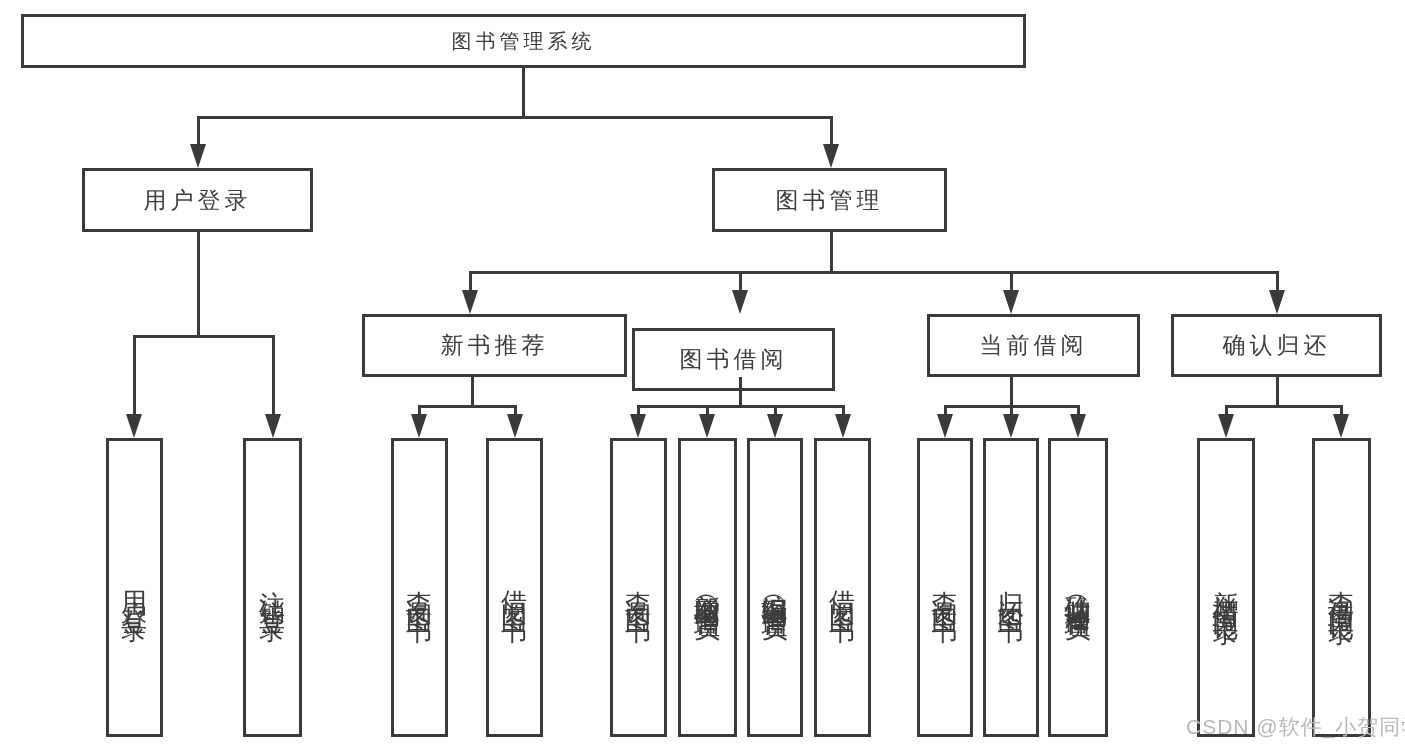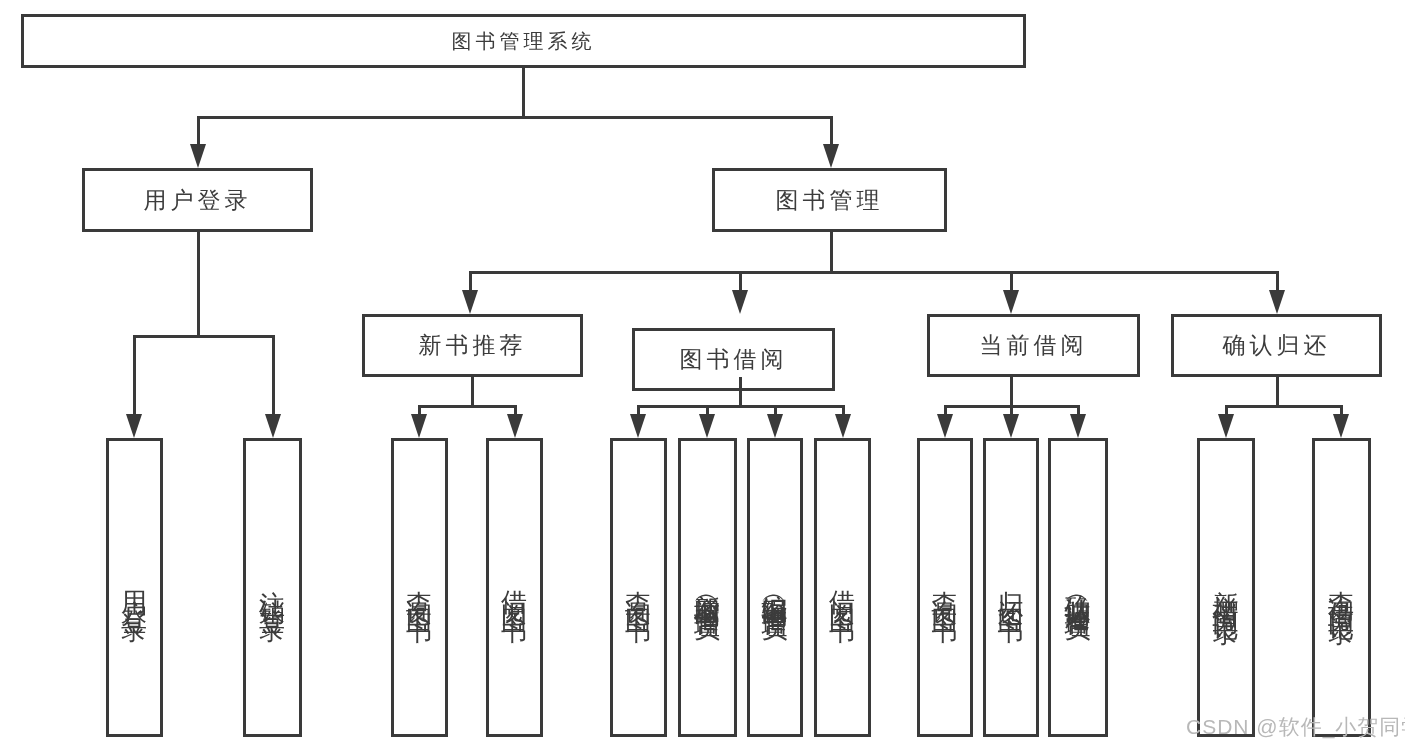--- a/index.html
+++ b/index.html
@@ -55,21 +55,21 @@
 <div id="diagram" style="background: rgb(255, 255, 255);">
     <div class="node title-node" style="left: 21px; top: 14px; width: 1005px; height: 54px; border-color: rgb(58, 58, 58);">
       <span class="node-label" style="color: rgb(60, 60, 60);">图书管理系统</span>
     </div>
     <div class="node" style="left: 82px; top: 168px; width: 231px; height: 64px; border-color: rgb(58, 58, 58);">
       <span class="node-label" style="color: rgb(60, 60, 60);">用户登录</span>
     </div>
     <div class="node" style="left: 712px; top: 168px; width: 235px; height: 64px; border-color: rgb(58, 58, 58);">
       <span class="node-label" style="color: rgb(60, 60, 60);">图书管理</span>
     </div>
-    <div class="node" style="left: 362px; top: 314px; width: 221px; height: 63px; border-color: rgb(58, 58, 58);">
+    <div class="node" style="left: 362px; top: 314px; width: 265px; height: 63px; border-color: rgb(58, 58, 58);">
       <span class="node-label" style="color: rgb(60, 60, 60);">新书推荐</span>
     </div>
     <div class="node" style="left: 632px; top: 328px; width: 203px; height: 63px; border-color: rgb(58, 58, 58);">
       <span class="node-label" style="color: rgb(60, 60, 60);">图书借阅</span>
     </div>
     <div class="node" style="left: 927px; top: 314px; width: 213px; height: 63px; border-color: rgb(58, 58, 58);">
       <span class="node-label" style="color: rgb(60, 60, 60);">当前借阅</span>
     </div>
     <div class="node" style="left: 1171px; top: 314px; width: 211px; height: 63px; border-color: rgb(58, 58, 58);">
       <span class="node-label" style="color: rgb(60, 60, 60);">确认归还</span>

